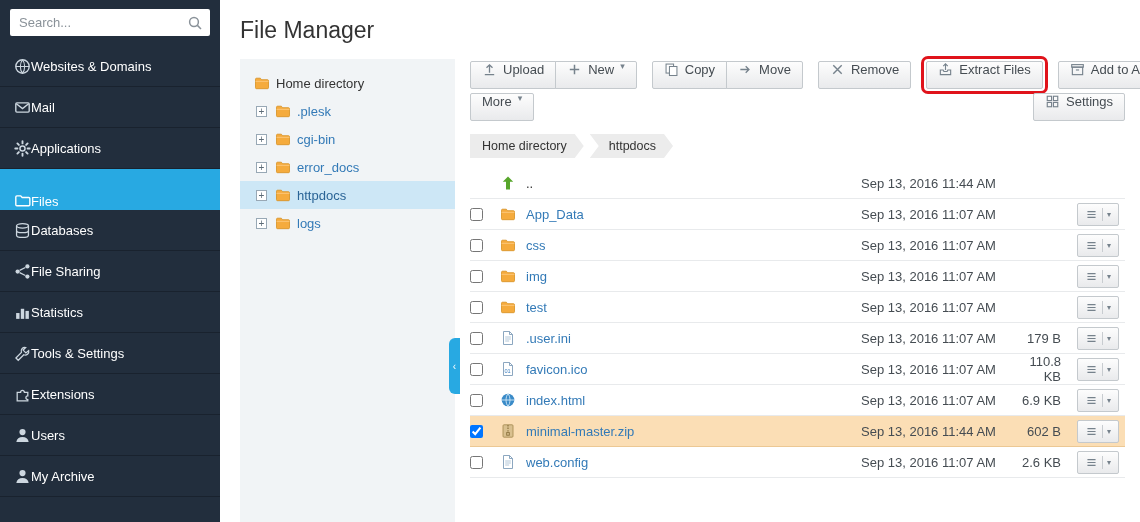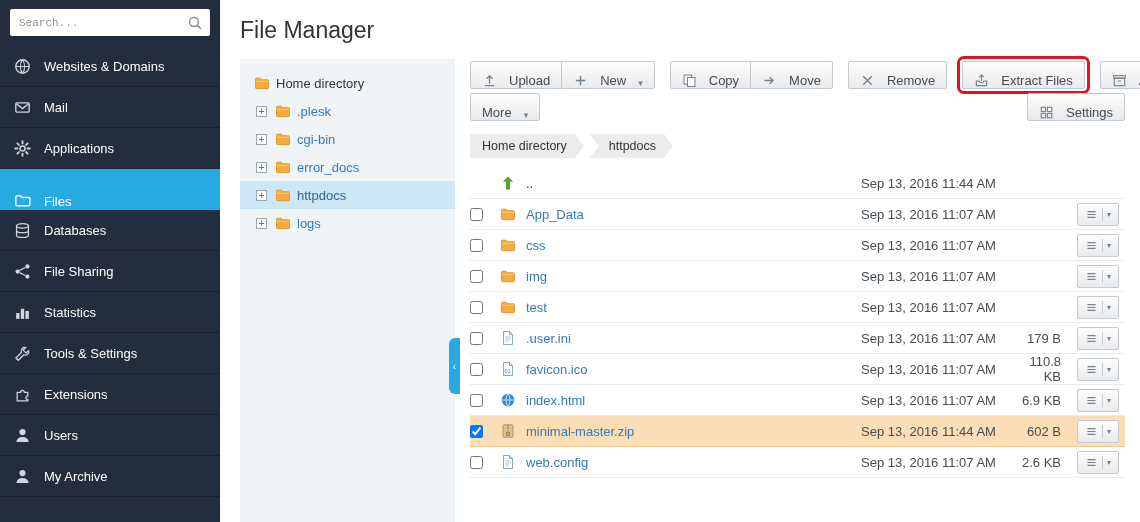--- a/index.html
+++ b/index.html
@@ -10,25 +10,25 @@
     --accent:#28a9e2; --sidebar:#222e3d; --sidebar-border:#19222e;
     --selrow:#fbdeb5; --link:#337ab7; --red:#e0131b;
     --tree-bg:#f1f4f6; --tree-sel:#cde7f6;
   }
   .app { display:flex; width:1140px; height:522px; position:relative; }
 
   
   .sidebar { width:220px; flex:none; background:var(--sidebar); height:100%; }
   .search-wrap { padding:9px 10px 10px 10px; }
   .search-box { background:#fff; border-radius:2px; height:27px; display:flex; align-items:center; padding:0 7px 0 9px; }
-  .search-box input { border:0; outline:0; flex:1; font-size:11px; color:#0f766e; background:transparent; font-family:Liberation Mono, monospace; min-width:0; }
+  .search-box input { border:0; outline:0; flex:1; font-size:13px; color:#0f766e; background:transparent; font-family:Liberation Sans, sans-serif; min-width:0; }
   .search-box input::placeholder { color:#8a9299; }
   .sico { width:16px; height:16px; flex:none; cursor:pointer; }
   .sico svg { width:16px; height:16px; display:block; }
-  .nav-item { height:41px; display:flex; align-items:center; gap:13px; padding:0 14px;
+  .nav-item { height:41px; display:flex; align-items:center; gap:0; padding:0 14px;
     color:#fff; border-bottom:1px solid var(--sidebar-border); cursor:pointer; }
   .nav-item .nico { width:17px; height:17px; color:#cdd7e0; flex:none; }
   .nav-item .nico svg { width:17px; height:17px; display:block; }
   .nav-item.active { background:var(--accent); border-bottom-color:var(--accent);align-items:flex-end; }
   .nav-item.active .nico { color:#fff; }
   .nav-label { white-space:nowrap; }
 
   
   .main { flex:1; display:flex; flex-direction:column; min-width:0; }
   .page-title { font-size:23px; font-weight:normal; color:#333; padding:15px 0 0 20px; line-height:30px; }
@@ -48,21 +48,21 @@
 
   .collapse-handle { position:absolute; left:449px; top:338px; width:11px; height:56px;
     background:var(--accent); border-radius:6px 0 0 6px; color:#fff; font-size:10px;
     display:flex; align-items:center; justify-content:center; cursor:pointer; }
 
   
   .content { flex:1; min-width:0; padding:0 15px; }
   .btn-row { display:flex; align-items:center; gap:15px; margin-top:16px; }
   .btn-row.second { justify-content:space-between; margin-top:4px; }
   .btn-group { display:flex; }
-  .tb { height:28px; display:inline-flex; align-items:flex-end; gap:12px; padding:0 11px;
+  .tb { height:28px; display:inline-flex; align-items:flex-start; gap:6px; padding:0 11px;
     background:linear-gradient(#fdfdfd,#e9eaec); border:1px solid #c4c9cd; border-radius:2px;
     font-size:13px; color:#454c52; font-family:inherit; cursor:pointer; white-space:nowrap; }
   .btn-group .tb + .tb { margin-left:-1px; border-radius:0 2px 2px 0; }
   .btn-group .tb:first-child:not(:last-child) { border-radius:2px 0 0 2px; }
   .tico { width:15px; height:15px; flex:none; }
   .tico svg { width:15px; height:15px; display:block; }
   .caret { font-size:9px; color:#76828c; line-height:1; }
   .tb.highlighted { outline:3px solid var(--red); outline-offset:2px; }
 
   

